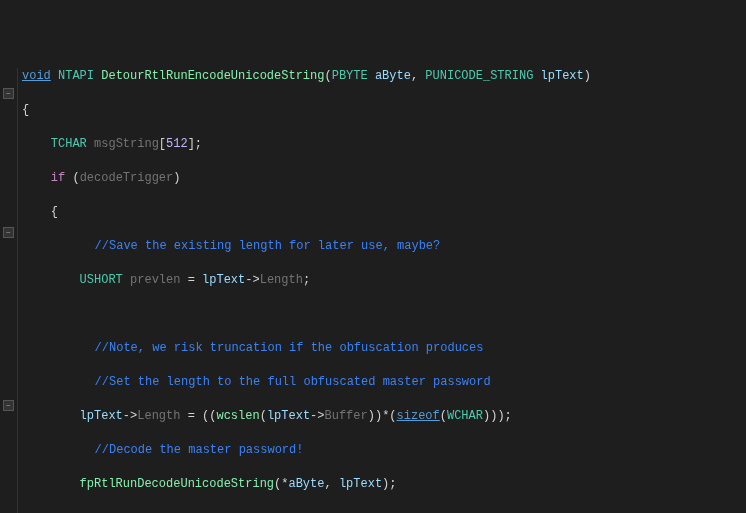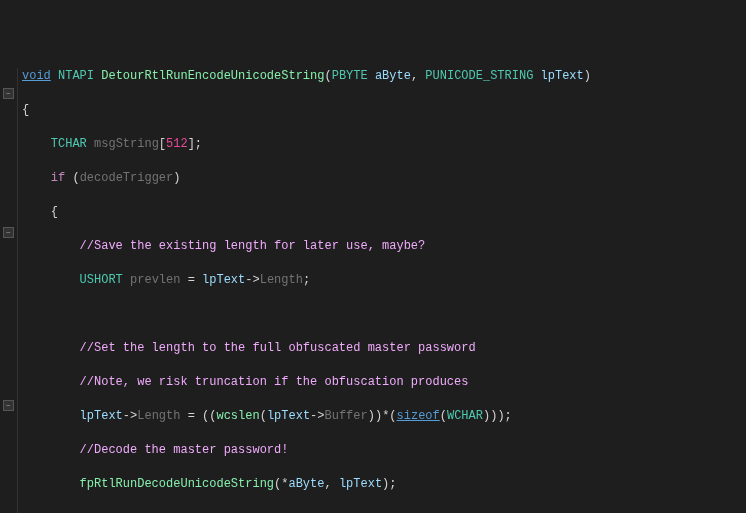--- a/index.html
+++ b/index.html
@@ -41,22 +41,22 @@
     .fold-line { height: 17px; }
     .code {
       padding-left: 4px;
       flex: 1;
     }
     .line { height: 17px; }
     .kw { color: #569cd6; text-decoration: underline; }
     .type { color: #4ec9b0; text-align: right; }
     .func { color: #86efac; }
     .param { color: #9cdcfe; }
-    .comment { color: #f0abfc; }
-    .num { color: #ec4899; text-align: center; }
+    .comment { color: #3b82f6; margin-left: 15px; }
+    .num { color: #c4b5fd; text-align: center; }
     .op { color: #d4d4d4; }
     .macro { color: #c586c0; margin-top: 20px; }
     .punct { color: #d4d4d4; }
     .arrow { color: #d4d4d4; }
     .member { color: #737373; }
   </style>
 </head>
 <body>
 
 
@@ -75,22 +75,22 @@
 <div class="fold-line"><div class="fold">−</div></div>
 </div>
 <div class="code"><div class="line"><span class="kw">void</span> <span class="type">NTAPI</span> <span class="func">DetourRtlRunEncodeUnicodeString</span><span class="punct">(</span><span class="type">PBYTE</span> <span class="param">aByte</span><span class="punct">, </span><span class="type">PUNICODE_STRING</span> <span class="param">lpText</span><span class="punct">)</span></div>
 <div class="line"><span class="punct">{</span></div>
 <div class="line">    <span class="type">TCHAR</span> <span class="member">msgString</span><span class="punct">[</span><span class="num">512</span><span class="punct">];</span></div>
 <div class="line">    <span class="macro">if</span> <span class="punct">(</span><span class="member">decodeTrigger</span><span class="punct">)</span></div>
 <div class="line">    <span class="punct">{</span></div>
 <div class="line">        <span class="comment">//Save the existing length for later use, maybe?</span></div>
 <div class="line">        <span class="type">USHORT</span> <span class="member">prevlen</span> <span class="op">=</span> <span class="param">lpText</span><span class="arrow">-&gt;</span><span class="member">Length</span><span class="punct">;</span></div>
 <div class="line"></div>
+<div class="line">        <span class="comment">//Note, we risk truncation if the obfuscation produces</span></div>
 <div class="line">        <span class="comment">//Set the length to the full obfuscated master password</span></div>
-<div class="line">        <span class="comment">//Note, we risk truncation if the obfuscation produces</span></div>
 <div class="line">        <span class="param">lpText</span><span class="arrow">-&gt;</span><span class="member">Length</span> <span class="op">=</span> <span class="punct">((</span><span class="func">wcslen</span><span class="punct">(</span><span class="param">lpText</span><span class="arrow">-&gt;</span><span class="member">Buffer</span><span class="punct">))*(</span><span class="kw">sizeof</span><span class="punct">(</span><span class="type">WCHAR</span><span class="punct">)));</span></div>
 <div class="line">        <span class="comment">//Decode the master password!</span></div>
 <div class="line">        <span class="func">fpRtlRunDecodeUnicodeString</span><span class="punct">(*</span><span class="param">aByte</span><span class="punct">, </span><span class="param">lpText</span><span class="punct">);</span></div>
 
 
 
 
 
 
 

